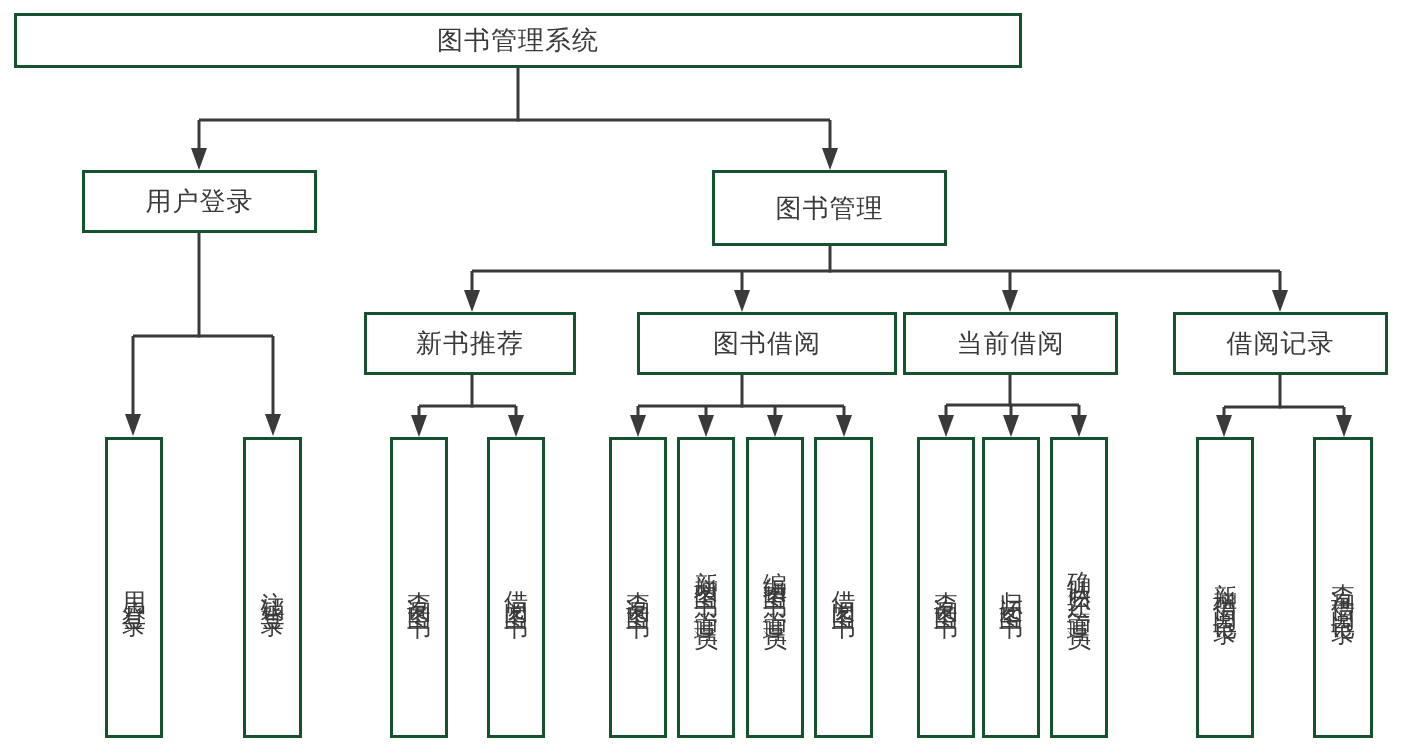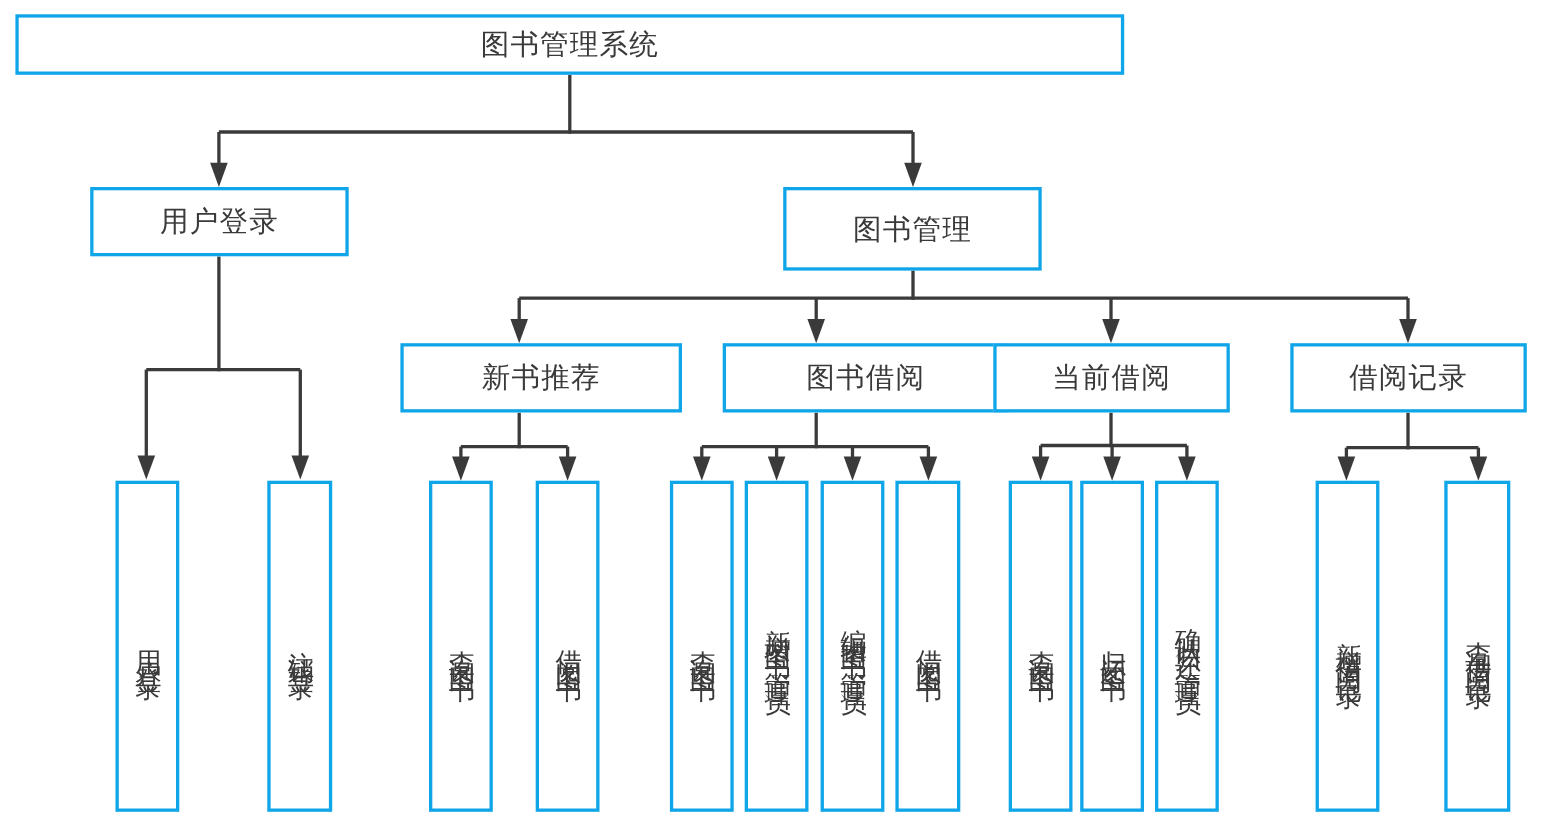--- a/index.html
+++ b/index.html
@@ -18,21 +18,21 @@
     position: absolute;
     left: 0; top: 0;
     pointer-events: none;
   }
   #connectors line { stroke: #3a3a3a; stroke-width: 3; }
   #connectors polygon { fill: #3a3a3a; }
   .node {
     position: absolute;
     box-sizing: border-box;
     background: #ffffff;
-    border: 3px solid #0ea5e9;
+    border: 3px solid #14532d;
     color: #3a3a3a;
     display: flex;
     align-items: center;
     justify-content: center;
   }
   .hnode {
     font-size: 26px;
     letter-spacing: 1px;
     white-space: nowrap;
   }
@@ -134,22 +134,22 @@
       <line x1="1344" y1="407" x2="1344" y2="430"></line>
       <polygon points="1336,415 1352,415 1344,437"></polygon>
     </g>
   </svg>
 
   <div class="node hnode" style="left:14px; top:13px; width:1008px; height:55px;">图书管理系统</div>
 
   <div class="node hnode" style="left:82px; top:170px; width:235px; height:63px;">用户登录</div>
   <div class="node hnode" style="left:712px; top:170px; width:235px; height:76px;">图书管理</div>
 
-  <div class="node hnode" style="left:364px; top:312px; width:256px; height:63px;">新书推荐</div>
-  <div class="node hnode" style="left:657px; top:312px; width:260px; height:63px;">图书借阅</div>
+  <div class="node hnode" style="left:364px; top:312px; width:212px; height:63px;">新书推荐</div>
+  <div class="node hnode" style="left:637px; top:312px; width:260px; height:63px;">图书借阅</div>
   <div class="node hnode" style="left:903px; top:312px; width:215px; height:63px;">当前借阅</div>
   <div class="node hnode" style="left:1173px; top:312px; width:215px; height:63px;">借阅记录</div>
 
   <div class="node vnode" style="left:105px; top:437px; width:58px; height:301px;">
     <span class="vtext">用户登录</span>
   </div>
   <div class="node vnode" style="left:243px; top:437px; width:59px; height:301px;">
     <span class="vtext">注销登录</span>
   </div>
 

